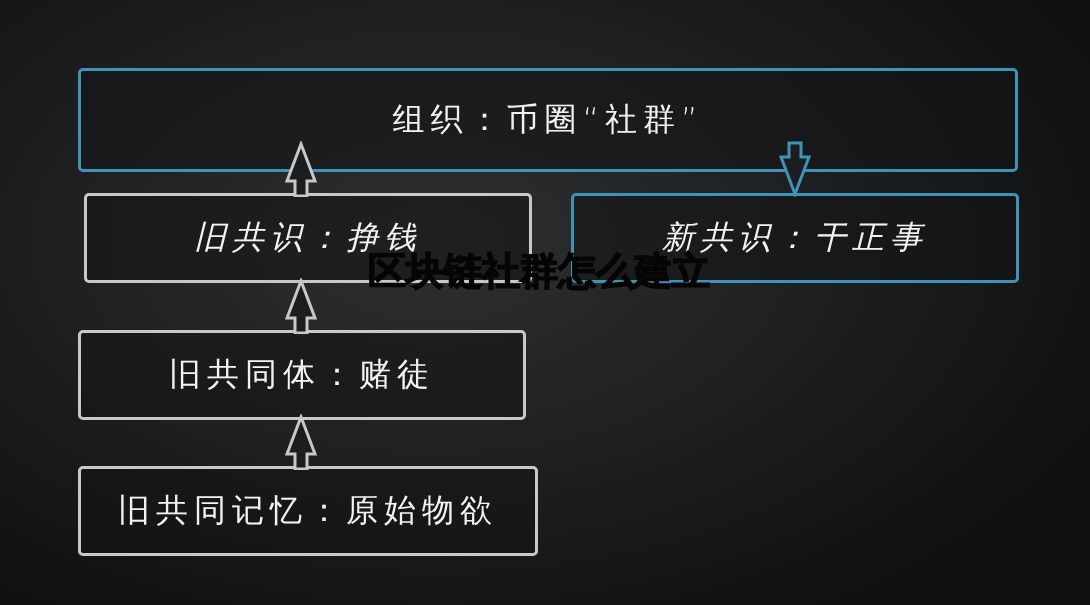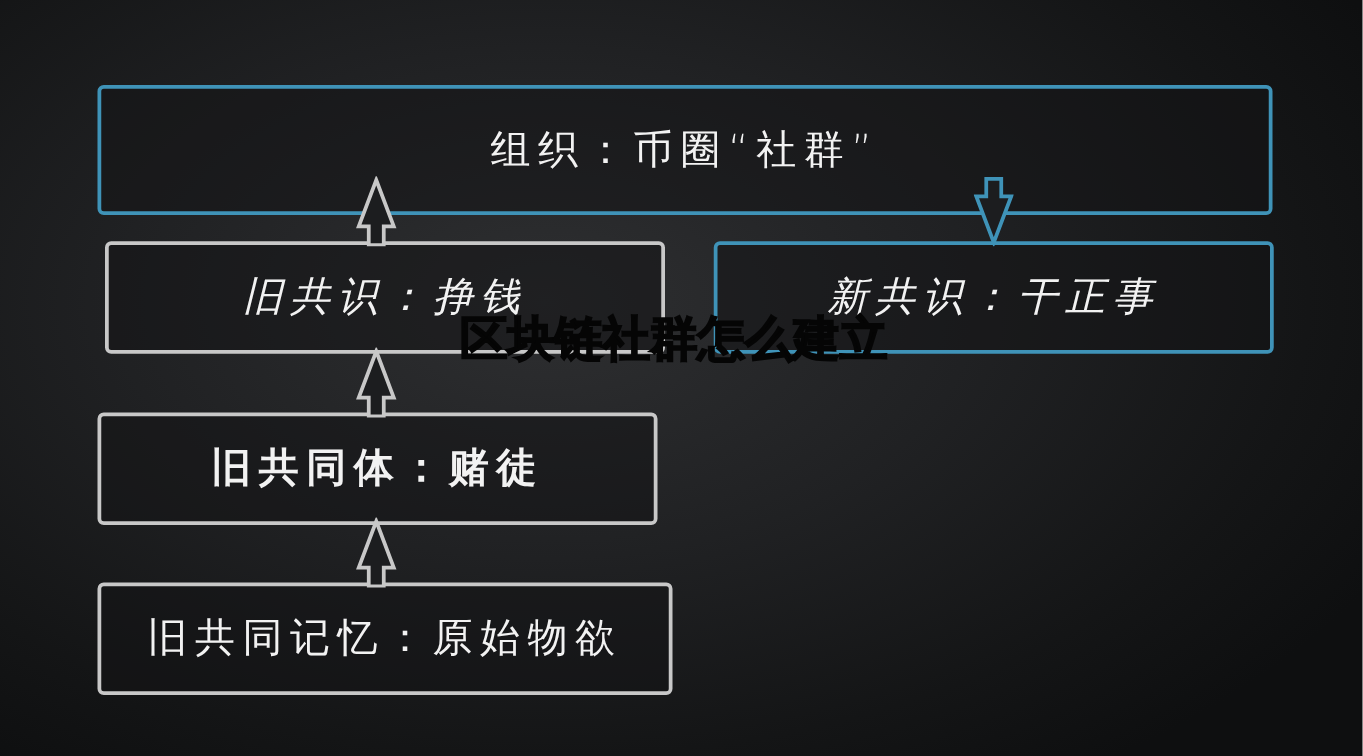--- a/index.html
+++ b/index.html
@@ -28,21 +28,21 @@
 <body>
 
 <div class="box blue" style="left:78px; top:56px; width:940px; height:104px;margin-top:12px;">
   <span>组织：币圈“社群”</span>
 </div>
 
 <div class="box" style="left:84px; top:193px; width:448px; height:90px;font-style:italic;">
   <span>旧共识：挣钱</span>
 </div>
 
-<div class="box" style="left:78px; top:330px; width:448px; height:90px;font-weight:bold;">
+<div class="box" style="left:78px; top:330px; width:448px; height:90px;">
   <span>旧共同体：赌徒</span>
 </div>
 
 <div class="box" style="left:78px; top:466px; width:460px; height:90px;">
   <span>旧共同记忆：原始物欲</span>
 </div>
 
 <div class="box blue" style="left:571px; top:193px; width:448px; height:90px;font-style:italic;">
   <span>新共识：干正事</span>
 </div>

